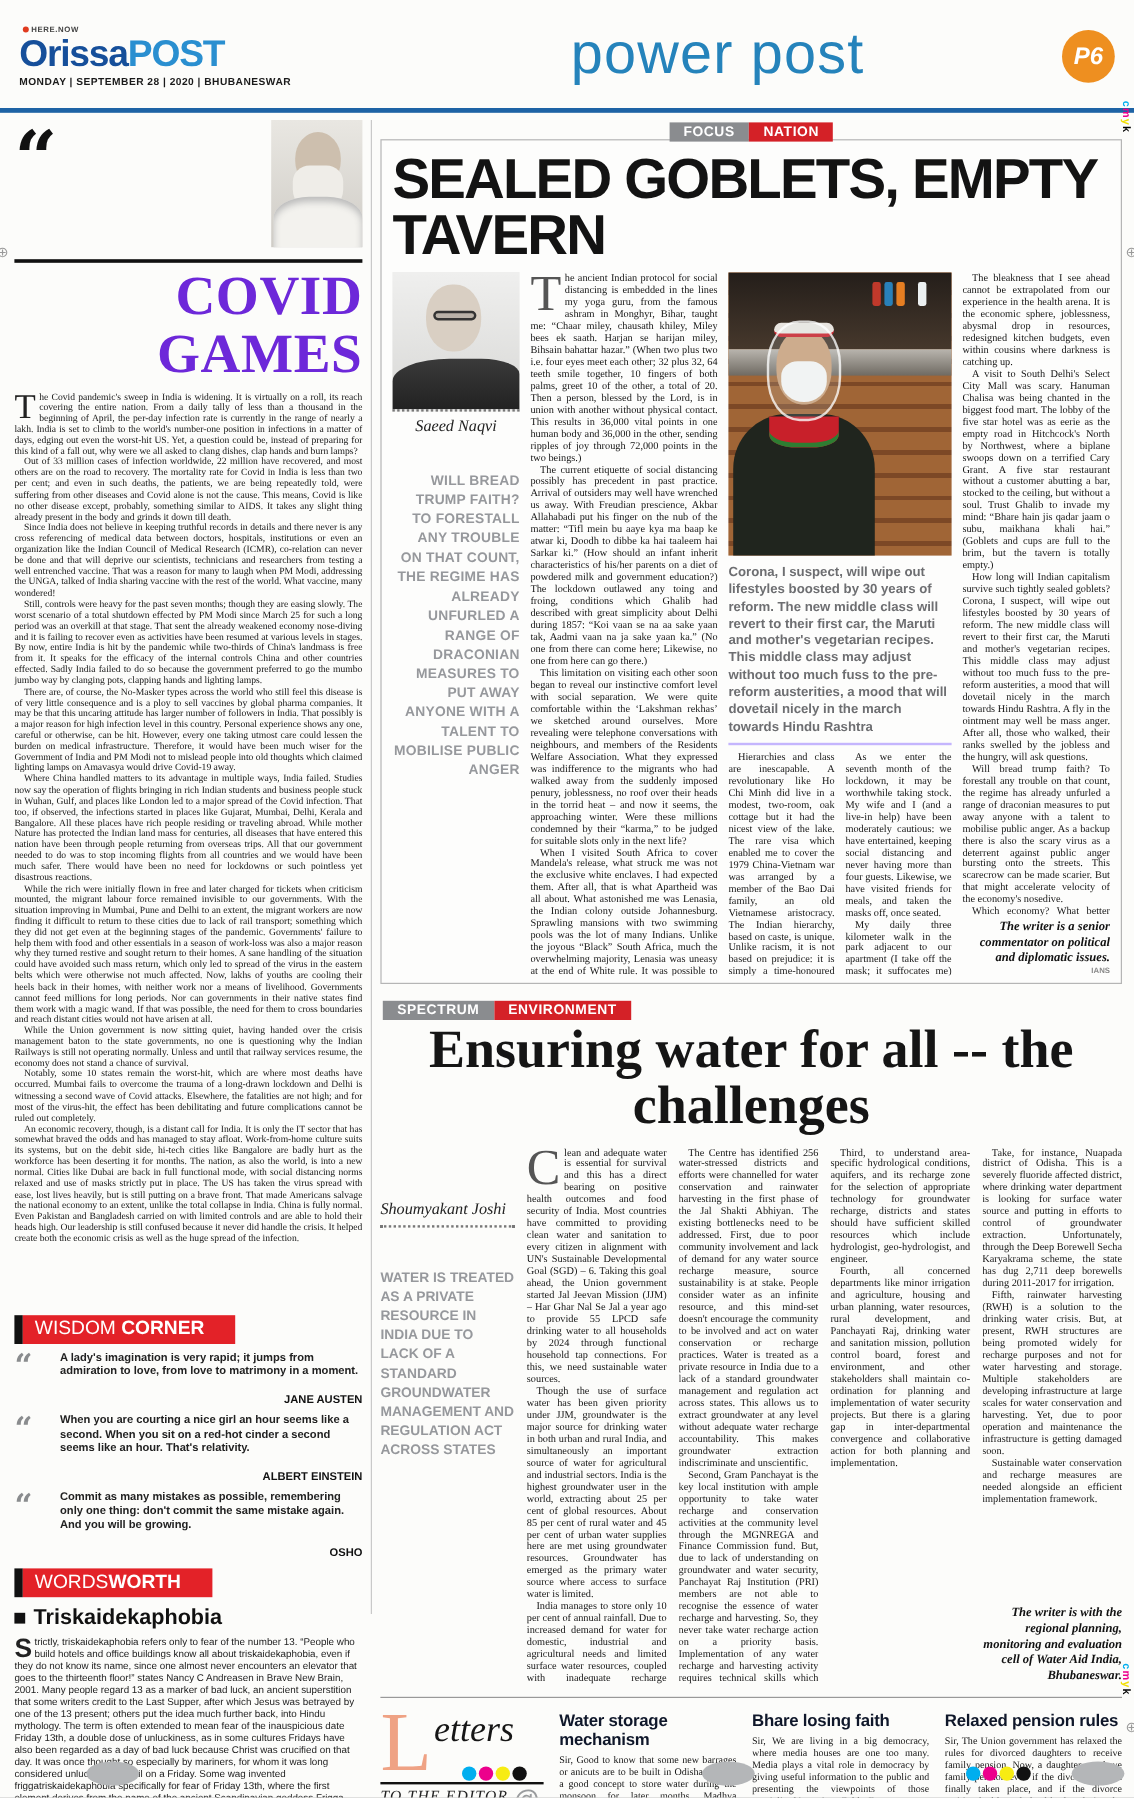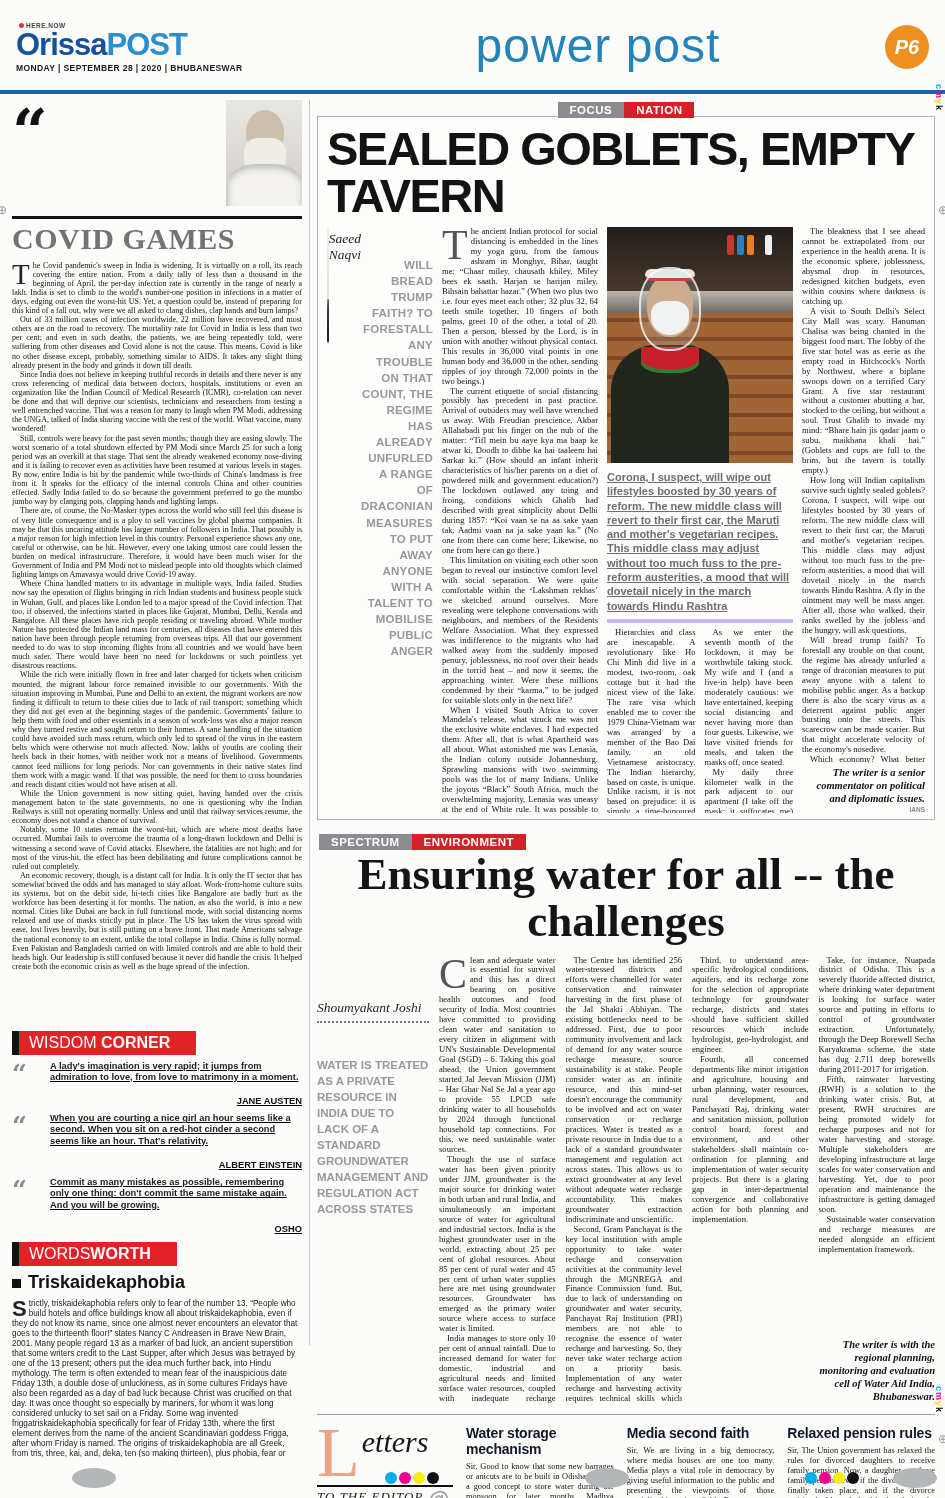--- a/index.html
+++ b/index.html
@@ -29,36 +29,36 @@
   .quote-mid { width:148px; padding-top:8px; }
   .quote-text { font:bold 10px "Liberation Sans", sans-serif; color:#222; line-height:1.25; }
   .quote-author { font:bold 9.5px "Liberation Sans", sans-serif; text-align:right; margin-top:5px; color:#111; }
   .aurobindo-photo { width:76px; height:106px; margin-left:auto; position:relative; background:linear-gradient(180deg,#e9e7e2,#cfccc6); overflow:hidden; }
   .aurobindo-photo .face { position:absolute; left:20px; top:10px; width:38px; height:44px; border-radius:50% 50% 45% 45%; background:#cdbfae; }
   .aurobindo-photo .beard { position:absolute; left:18px; top:38px; width:42px; height:40px; border-radius:40% 40% 60% 60%; background:#efede8; }
   .aurobindo-photo .robe { position:absolute; left:2px; top:64px; width:74px; height:44px; border-radius:40% 40% 0 0; background:#f3f2ee; box-shadow:inset 0 4px 6px #bbb; }
   .black-rule { height:3px; background:#111; margin:4px 0 4px; }
 
   
-  .covid-title { font-family:"Liberation Serif", serif; font-size:30px; text-align:left; color:#737373; letter-spacing:.5px; line-height:1.05; margin-bottom:6px; }
+  .covid-title { font-family:"Liberation Serif", serif; font-size:46px; text-align:right; color:#6d28d9; letter-spacing:.5px; line-height:1.05; margin-bottom:6px; }
   .covid-body { height:762px; overflow:hidden; font-size:8px; line-height:1.14; text-align:justify; color:#141414; }
   .covid-body p { margin:0; text-indent:8px; }
   .covid-body p.dc { text-indent:0; }
   .covid-body p.dc::first-letter { font-size:29px; float:left; line-height:.8; padding:2px 3px 0 0; color:#222; }
 
   
   .banner-row { display:flex; align-items:stretch; margin:8px 0 6px; height:24px; }
   .banner-bar { width:7px; background:#111; }
   .banner { background:#e32228; color:#fff; font-family:"Liberation Sans", sans-serif; font-size:16px; padding:3px 26px 3px 10px; }
   .banner .bold { font-weight:bold; }
 
   
   .wq { display:flex; gap:8px; margin-bottom:7px; }
   .wq-icon { font-family:"DejaVu Serif", serif; font-weight:bold; font-size:26px; line-height:.7; color:#8a8c8e; width:30px; padding-top:4px; }
-  .wq-body { flex:1;text-decoration:underline; }
+  .wq-body { flex:1; }
   .wq-text { font:bold 9.3px "Liberation Sans", sans-serif; color:#222; line-height:1.22; }
   .wq-author { font:bold 9.3px "Liberation Sans", sans-serif; text-align:right; color:#111; margin-top:13px; }
 
   
   .word-entry { font:bold 18px "Liberation Sans", sans-serif; color:#111; margin:6px 0 6px; }
   .word-entry::before { content:""; display:inline-block; width:9px; height:9px; background:#111; margin-right:7px; }
   .word-text { font-family:"Liberation Sans", sans-serif; font-size:8.2px; line-height:1.22; color:#222; height:158px; overflow:hidden; text-align:left; }
   .word-text p.dc::first-letter { font-size:22px; float:left; line-height:.85; padding:1px 2px 0 0; font-weight:bold; }
 
   
@@ -68,40 +68,40 @@
   .tag.gray { background:#8a8c8f; } .tag.red { background:#d42127; }
 
   
   .focus-box { border:1px solid #b5b5b5; margin-top:-1px; padding:8px 9px 6px; background:#fdfdfc; }
   .focus-headline { font-family:"Liberation Sans", sans-serif; font-weight:bold; font-size:47px; letter-spacing:-1.5px; color:#131313; line-height:1; margin-bottom:8px; }
   .focus-body { display:flex; gap:9px; height:586px; }
   .art-col p { margin:0; text-indent:8px; }
   .art-col { font-size:8.6px; line-height:1.16; text-align:justify; color:#141414; overflow:hidden; }
   .art-col p.dc { text-indent:0; }
   .art-col p.dc::first-letter { font-size:42px; float:left; line-height:.78; padding:2px 3px 0 0; color:#555; font-family:"Liberation Serif", serif; }
-  .rail { width:106px; display:flex; flex-direction:row; flex-shrink:0; }
+  .rail { width:106px; display:flex; flex-direction:column; flex-shrink:0; }
   .naqvi-photo { width:100%; height:116px; position:relative; background:linear-gradient(180deg,#efefee,#d8d8d6); overflow:hidden; border-bottom:2px dotted #777; }
   .naqvi-photo .head { position:absolute; left:28px; top:10px; width:46px; height:56px; border-radius:48%; background:#d9cfc3; }
   .naqvi-photo .glasses { position:absolute; left:34px; top:32px; width:36px; height:8px; border:2px solid #333; border-radius:4px; background:rgba(60,60,60,.2); }
   .naqvi-photo .suit { position:absolute; left:0; bottom:0; width:100%; height:42px; background:linear-gradient(180deg,#3a3a3a,#222); border-radius:45% 30% 0 0; }
   .naqvi-name { font:italic 13.5px "Liberation Serif", serif; text-align:center; padding:4px 0 0; color:#222; }
   .rail-quote { margin-top:30px; font:bold 11.5px "Liberation Sans", sans-serif; color:#96989c; text-align:right; line-height:1.4; letter-spacing:.2px; }
   .fcol1 { width:156px; flex-shrink:0; }
   .fmid { width:186px; flex-shrink:0; display:flex; flex-direction:column; }
   .photo { position:relative; height:236px; background:repeating-linear-gradient(180deg,#a06536 0 15px,#7c4826 15px 19px); overflow:hidden; flex-shrink:0; }
   .photo .shelf { position:absolute; top:0; left:0; right:0; height:64px; background:linear-gradient(180deg,#241e1a,#46382c); }
   .photo .bottle { position:absolute; top:8px; width:7px; height:20px; border-radius:2px; }
   .photo .counter { position:absolute; top:64px; left:0; right:0; height:22px; background:linear-gradient(180deg,#b9b5ae,#6f6a62); }
   .photo .torso { position:absolute; left:4px; top:118px; width:118px; height:120px; border-radius:38% 38% 0 0; background:#20251e; }
   .photo .collar { position:absolute; left:34px; top:120px; width:58px; height:26px; border-radius:0 0 40% 40%; background:#c8202a; box-shadow:inset 0 -4px 0 #2e7d32; }
   .photo .head2 { position:absolute; left:40px; top:48px; width:46px; height:62px; border-radius:46%; background:#c9a07b; }
   .photo .mask { position:absolute; left:44px; top:74px; width:38px; height:34px; border-radius:40% 40% 55% 55%; background:#f4f4f2; }
   .photo .band { position:absolute; left:38px; top:42px; width:50px; height:12px; border-radius:6px; background:#e8e5e0; border-bottom:3px solid #c8202a; }
   .photo .shield { position:absolute; left:32px; top:40px; width:62px; height:84px; border:2px solid rgba(255,255,255,.75); border-radius:44%; background:rgba(230,240,245,.15); }
-  .photo-caption { font:bold 11px "Liberation Sans", sans-serif; color:#6d6e71; line-height:1.3; padding:7px 0 6px; border-bottom:4px solid #c4b5fd;text-decoration:underline; }
+  .photo-caption { font:bold 11px "Liberation Sans", sans-serif; color:#6d6e71; line-height:1.3; padding:7px 0 6px; border-bottom:2px solid #c4b5fd; }
   .minicols { margin-top:5px; columns:2; column-gap:9px; flex:1; overflow:hidden; }
   .fcol4 { flex:1; display:flex; flex-direction:column; }
   .fcol4 .txt { flex:1; overflow:hidden; }
   .attr { font:bold italic 10.5px "Liberation Serif", serif; text-align:right; color:#111; line-height:1.25; margin-top:3px; }
   .credit { font:bold 6.5px "Liberation Sans", sans-serif; color:#8a8a8a; text-align:right; margin-top:1px; }
 
   
   .spectrum-block { margin-top:12px; }
   .water-headline { font-family:"Liberation Serif", serif; font-size:45px; color:#151515; text-align:center; line-height:1.05; margin:2px 0 10px; }
   .water-body { display:flex; gap:10px; height:448px; }
@@ -329,21 +329,21 @@
           
           
         </div>
 
         <div class="letter">
           <h4>Water storage mechanism</h4>
           <div class="lbody">Sir, Good to know that some new barrages or anicuts are to be built in Odisha. This is a good concept to store water during the monsoon for later months. Madhya Pradesh, Chhattisgarh and Rajasthan have used this technology and there, it is found, there is no more of any shortage of water in the summer months for many years. Odisha thought about this only now, but better late than never. A wall of 2-metre height is made across the river. During rainy season, water passes above the wall and there is no restriction in the river's flow. After the rainy season, this acts as a water storage mechanism.</div>
 
         </div>
         <div class="letter">
-          <h4>Media second faith</h4>
+          <h4>Bhare losing faith</h4>
           <div class="lbody">Sir, We are living in a big democracy, where media houses are one too many. Media plays a vital role in democracy by giving useful information to the public and presenting the viewpoints of those specialised in various fields. But, now, most of the media are working for one or other political party and each has a hidden agenda and political link. The result is, most media entities have lost public faith. People no more care to watch TV news and debates due to the boredom of the agenda-driven approach by those who anchor them. Even the print media has lost public faith due to their political links and slanted news coverage. In a developing country like India, 80 per cent of the media have no interest in promoting public interest. This is a sad scenario and represents the overall degradation of institutions in this country.</div>
 
         </div>
         <div class="letter">
           <h4>Relaxed pension rules</h4>
           <div class="lbody">Sir, The Union government has relaxed the rules for divorced daughters to receive family pension. Now, a daughter can have family pension even if the divorce had not finally taken place, and if the divorce petition had been lodged by her during the lifetime of her deceased parent employee/pensioner. Likewise, orders have also been released for grant of family pension to a differently-abled child or sibling, even if the disability certificate is produced after the death of the pensioner parent but if the disability had occurred before the demise of the parents. This will ensure pension for dependents and empower divorced women and the differently-abled.</div>
 
         </div>
       </section>
 

